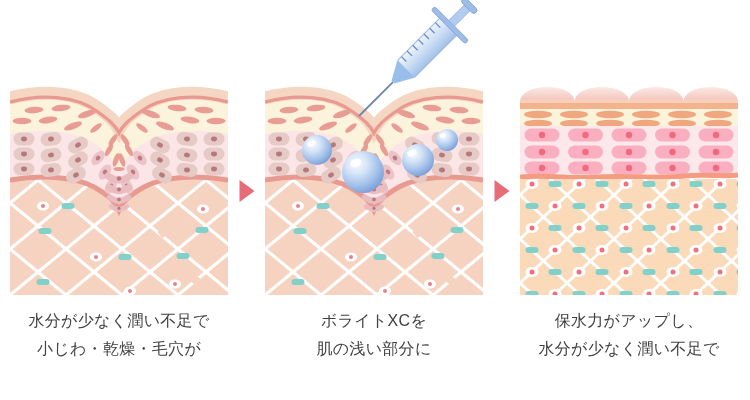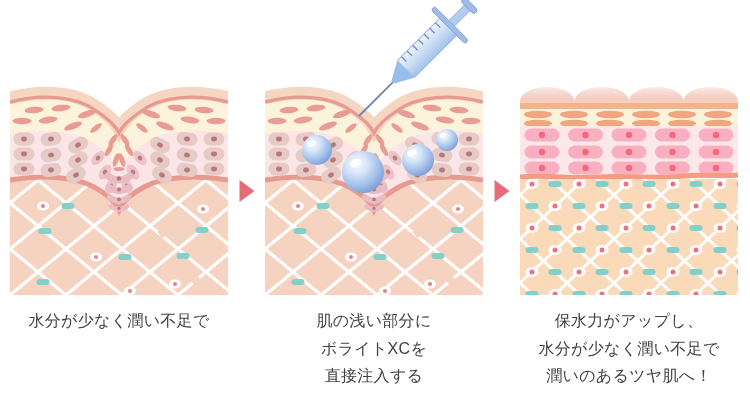--- a/index.html
+++ b/index.html
@@ -221,20 +221,21 @@
 </svg>
 
 <div class="figure">
 
   <div class="panel">
     <svg viewBox="0 0 218 295">
       <use href="#skinWrinkled" y="88"></use>
     </svg>
     <div class="caption">
       <span>水分が少なく潤い不足で</span>
+      <span>小じわ・乾燥・毛穴が</span>
     </div>
   </div>
 
   <div class="gap">
     <div class="arrow"></div>
   </div>
 
   <div class="panel">
     <svg viewBox="0 0 218 295">
       <use href="#skinWrinkled" y="88"></use>
@@ -260,34 +261,32 @@
           <line x1="-12" y1="-104" x2="-5" y2="-104"></line>
             <line x1="-12" y1="-112" x2="-5" y2="-112"></line>
           <line x1="-12" y1="-120" x2="-5" y2="-120"></line>
         </g>
         <rect x="-24" y="-131" width="48" height="5" rx="2.5" fill="#9EBCE8" stroke="#7E9CCE" stroke-width="0.8"></rect>
         <rect x="-4" y="-153" width="8" height="22" fill="#B2CCF0" stroke="#8FACD8" stroke-width="0.8"></rect>
         <rect x="-9.5" y="-159" width="19" height="6" rx="3" fill="#9EBCE8" stroke="#7E9CCE" stroke-width="0.8"></rect>
       </g>
     </svg>
     <div class="caption">
+      <span>ボライトXCを</span>
       <span>肌の浅い部分に</span>
-      <span>ボライトXCを</span>
-      <span>直接注入する</span>
     </div>
   </div>
 
   <div class="gap">
     <div class="arrow"></div>
   </div>
 
   <div class="panel">
     <svg viewBox="0 0 218 295">
       <use href="#skinSmooth" y="85"></use>
     </svg>
     <div class="caption">
       <span>保水力がアップし、</span>
       <span>水分が少なく潤い不足で</span>
-      <span>潤いのあるツヤ肌へ！</span>
     </div>
   </div>
 
 </div>
 
 </body></html>

